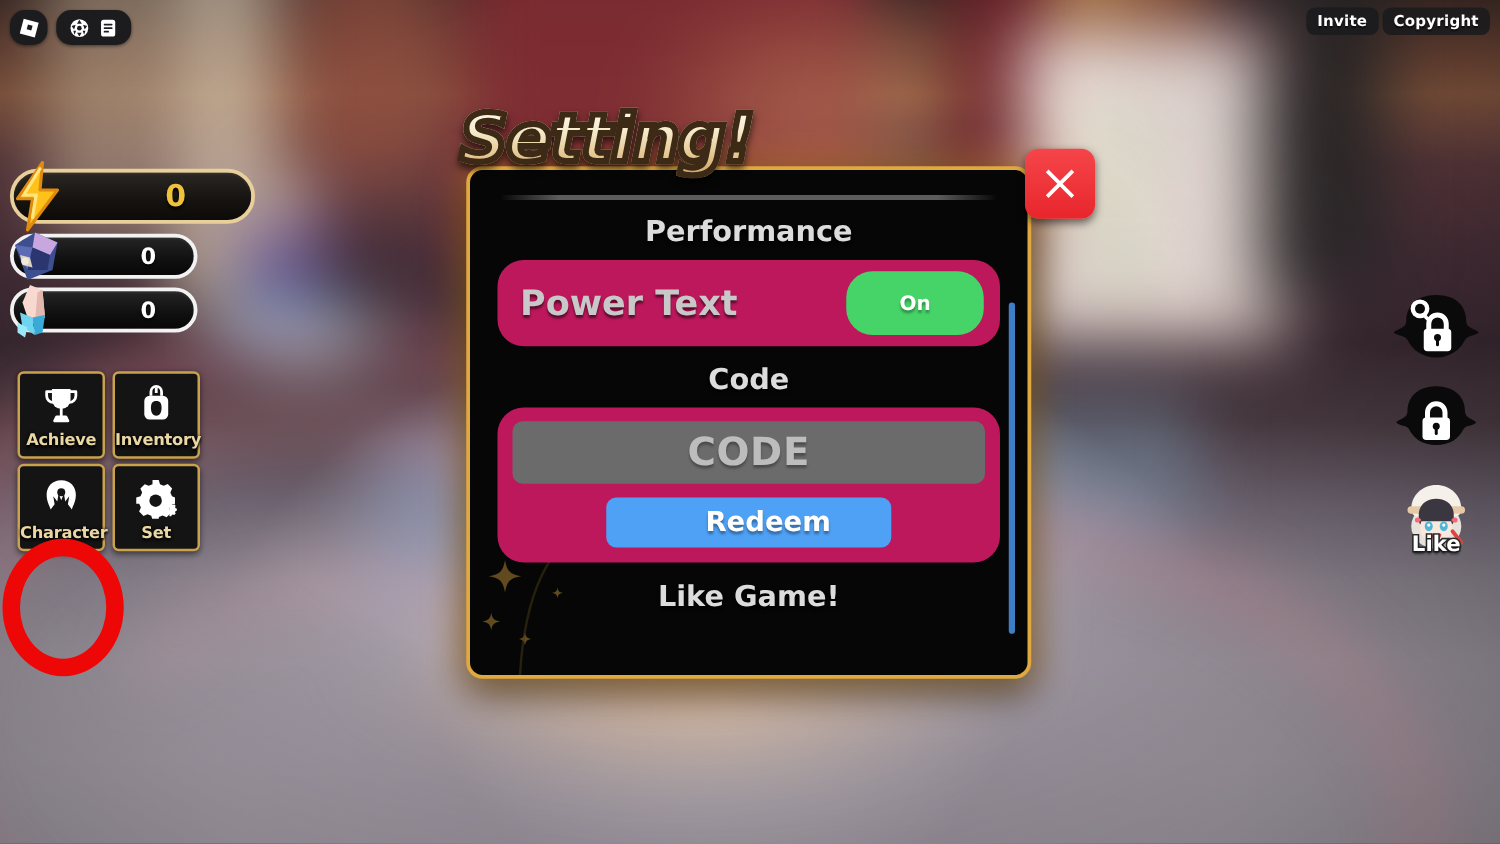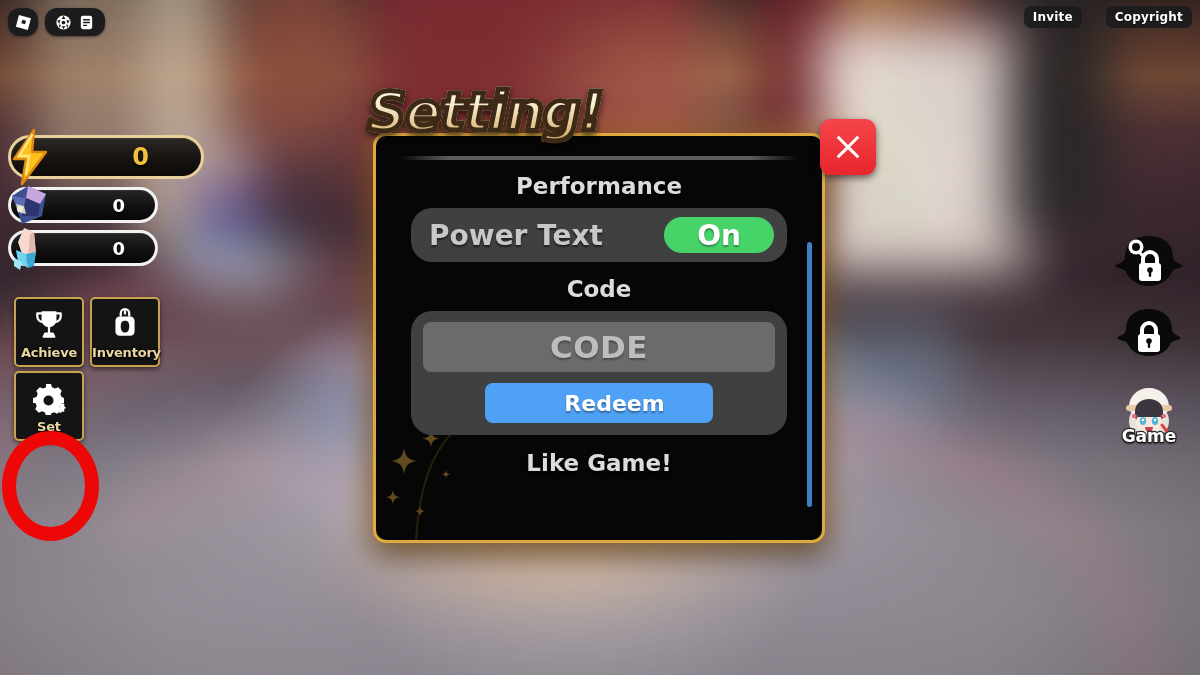--- a/index.html
+++ b/index.html
@@ -92,21 +92,21 @@
   #topleft { position:absolute; left:8px; top:8px; display:flex; gap:7px; z-index:40; }
   .rbx-pill {
     background:#1c1c1e; border-radius:12px; height:28px;
     display:flex; align-items:center; justify-content:center; gap:2px;
     box-shadow:0 1px 3px rgba(0,0,0,.5);
   }
   .rbx-pill.one { width:30px; }
   .rbx-pill.two { width:60px; gap:6px; }
   .ricon { width:17px; height:17px; display:flex; align-items:center; justify-content:center; }
 
-  #topright { position:absolute; right:8px; top:6px; display:flex; gap:24px; z-index:40; }
+  #topright { position:absolute; right:8px; top:6px; display:flex; gap:3px; z-index:40; }
   .tr-btn {
     background:rgba(26,26,28,.88); border-radius:7px;
     padding:4px 9px; color:#fff; font-size:12px; font-weight:bold;
     font-family:"DejaVu Sans", sans-serif;
     letter-spacing:.2px; text-shadow:0 1px 1px rgba(0,0,0,.6);
   }
 
   
   #hud { position:absolute; left:8px; top:133px; z-index:30; }
   .curbar {
@@ -213,36 +213,36 @@
     height:4px; border-radius:3px; margin:6px 8px 13px 8px;
     background:linear-gradient(90deg, rgba(90,90,90,0) 0%, #5c5c5c 12%, #5c5c5c 88%, rgba(90,90,90,0) 100%);
   }
   .section-head {
     text-align:center; color:#dcdcdc; font-size:23px; font-weight:bold;
     font-family:"DejaVu Sans", sans-serif;
     text-shadow:0 2px 3px rgba(0,0,0,.9);
     margin-bottom:9px;
   }
   .card {
-    background:#404040; border-radius:21px; margin:0 19px;
+    background:#be185d; border-radius:21px; margin:0 6px;
   }
   .row-perf {
     display:flex; align-items:center; justify-content:space-between;
     padding:9px 13px 9px 18px;
   }
   .row-label {
     color:#c8c8c8; font-size:28px; font-weight:bold;
     font-family:"DejaVu Sans", sans-serif;
     text-shadow:0 2px 2px rgba(0,0,0,.55);
   }
   .toggle {
-    width:110px; height:36px; border-radius:21px;
+    width:110px; height:51px; border-radius:21px;
     background:#46d468;
     display:flex; align-items:center; justify-content:center;
-    color:#fff; font-size:28px; font-weight:bold;
+    color:#fff; font-size:16px; font-weight:bold;
     font-family:"DejaVu Sans", sans-serif;
     text-shadow:0 2px 2px rgba(0,0,0,.35);
   }
   .card-code { padding:11px 12px 12px 12px; }
   .code-input {
     height:50px; border-radius:8px; background:#6b6b6b;
     display:flex; align-items:center; justify-content:center;
     color:#bdbdbd; font-size:31px; font-weight:bold;
     font-family:"DejaVu Sans", sans-serif;
     letter-spacing:.5px;
@@ -401,20 +401,29 @@
       <svg width="34" height="34" viewBox="0 0 32 32" fill="none" stroke="#fff" stroke-width="2.1" stroke-linejoin="round">
         <rect x="7" y="9" width="18" height="18" rx="4" fill="#fff" stroke="none"></rect>
         <path d="M12 9V6a4 4 0 0 1 8 0v3" stroke="#fff"></path>
         <path d="M16 13c-3 0-4 2-4 5s1 6 4 6 4-3 4-6-1-5-4-5z" fill="#141414" stroke="none"></path>
         <path d="M16 3v4" stroke="#fff"></path>
       </svg>
     </span>
     <span class="mlabel">Inventory</span>
   </div>
 
+  <div class="mbtn">
+    <span class="glyph">
+      <svg width="34" height="34" viewBox="0 0 32 32">
+        <path d="M16 3c7 0 11 5 11 11 0 5-2 8-3 11l-3-4 1-6-3 4-1-6-2 5-2-5-1 6-3-4 1 6-3 4c-1-3-3-6-3-11C5 8 9 3 16 3z" fill="#fff"></path>
+        <circle cx="16" cy="12" r="3" fill="#141414"></circle>
+      </svg>
+    </span>
+    <span class="mlabel">Character</span>
+  </div>
 
   <div class="mbtn">
     <span class="glyph">
       <svg width="36" height="34" viewBox="0 0 36 32">
         <path d="M15 2h5l1 3.3 3 1.3 3.2-1.4 3.5 3.5-1.4 3.2 1.3 3L33 16v5l-3.3 1-1.3 3 1.4 3.2-3.5 3.5-3.2-1.4-3 1.3L20 34h-5l-1-3.4-3-1.3-3.2 1.4-3.5-3.5 1.4-3.2-1.3-3L2 21v-5l3.4-1 1.3-3-1.4-3.2 3.5-3.5L12 6.6l3-1.3z" fill="#fff"></path>
         <circle cx="17.5" cy="18.5" r="5" fill="#141414"></circle>
         <path d="M27 19h2.4l.6 1.7 1.6.7 1.7-.8 1.8 1.8-.8 1.7.7 1.6 1.7.6v2.4l-1.7.6-.7 1.6.8 1.7-1.8 1.8-1.7-.8-1.6.7-.6 1.7H27" fill="#fff" transform="scale(.62) translate(19 14)"></path>
       </svg>
     </span>
     <span class="mlabel">Set</span>
@@ -459,21 +468,21 @@
       <path d="M21 38c0-7 5-11 12-11s12 4 12 11z" fill="#3a3740"></path>
       <ellipse cx="27" cy="42" rx="3.2" ry="4" fill="#4fb6d8"></ellipse>
       <ellipse cx="39" cy="42" rx="3.2" ry="4" fill="#4fb6d8"></ellipse>
       <circle cx="27" cy="41" r="1.3" fill="#fff"></circle>
       <circle cx="39" cy="41" r="1.3" fill="#fff"></circle>
       <path d="M29 48h8c0 3-2 5-4 5s-4-2-4-5z" fill="#c2444f"></path>
       <path d="M16 36c2-2 4-1 5 1-1 2-4 3-5 1z" fill="#f06a78"></path>
       <path d="M50 36c-2-2-4-1-5 1 1 2 4 3 5 1z" fill="#f06a78"></path>
       <path d="M46 46l7 9" stroke="#d44" stroke-width="3" stroke-linecap="round"></path>
     </svg>
-    <span class="tips-label">Game</span>
+    <span class="tips-label">Like</span>
   </div>
 </div>
 
 <div id="panel-wrap">
 
   <div id="panel-title">Setting!</div>
 
   <div id="close-btn">
     <svg width="34" height="34" viewBox="0 0 24 24">
       <path d="M5.5 4 12 10.5 18.5 4 20 5.5 13.5 12 20 18.5 18.5 20 12 13.5 5.5 20 4 18.5 10.5 12 4 5.5z" fill="#fff"></path>

